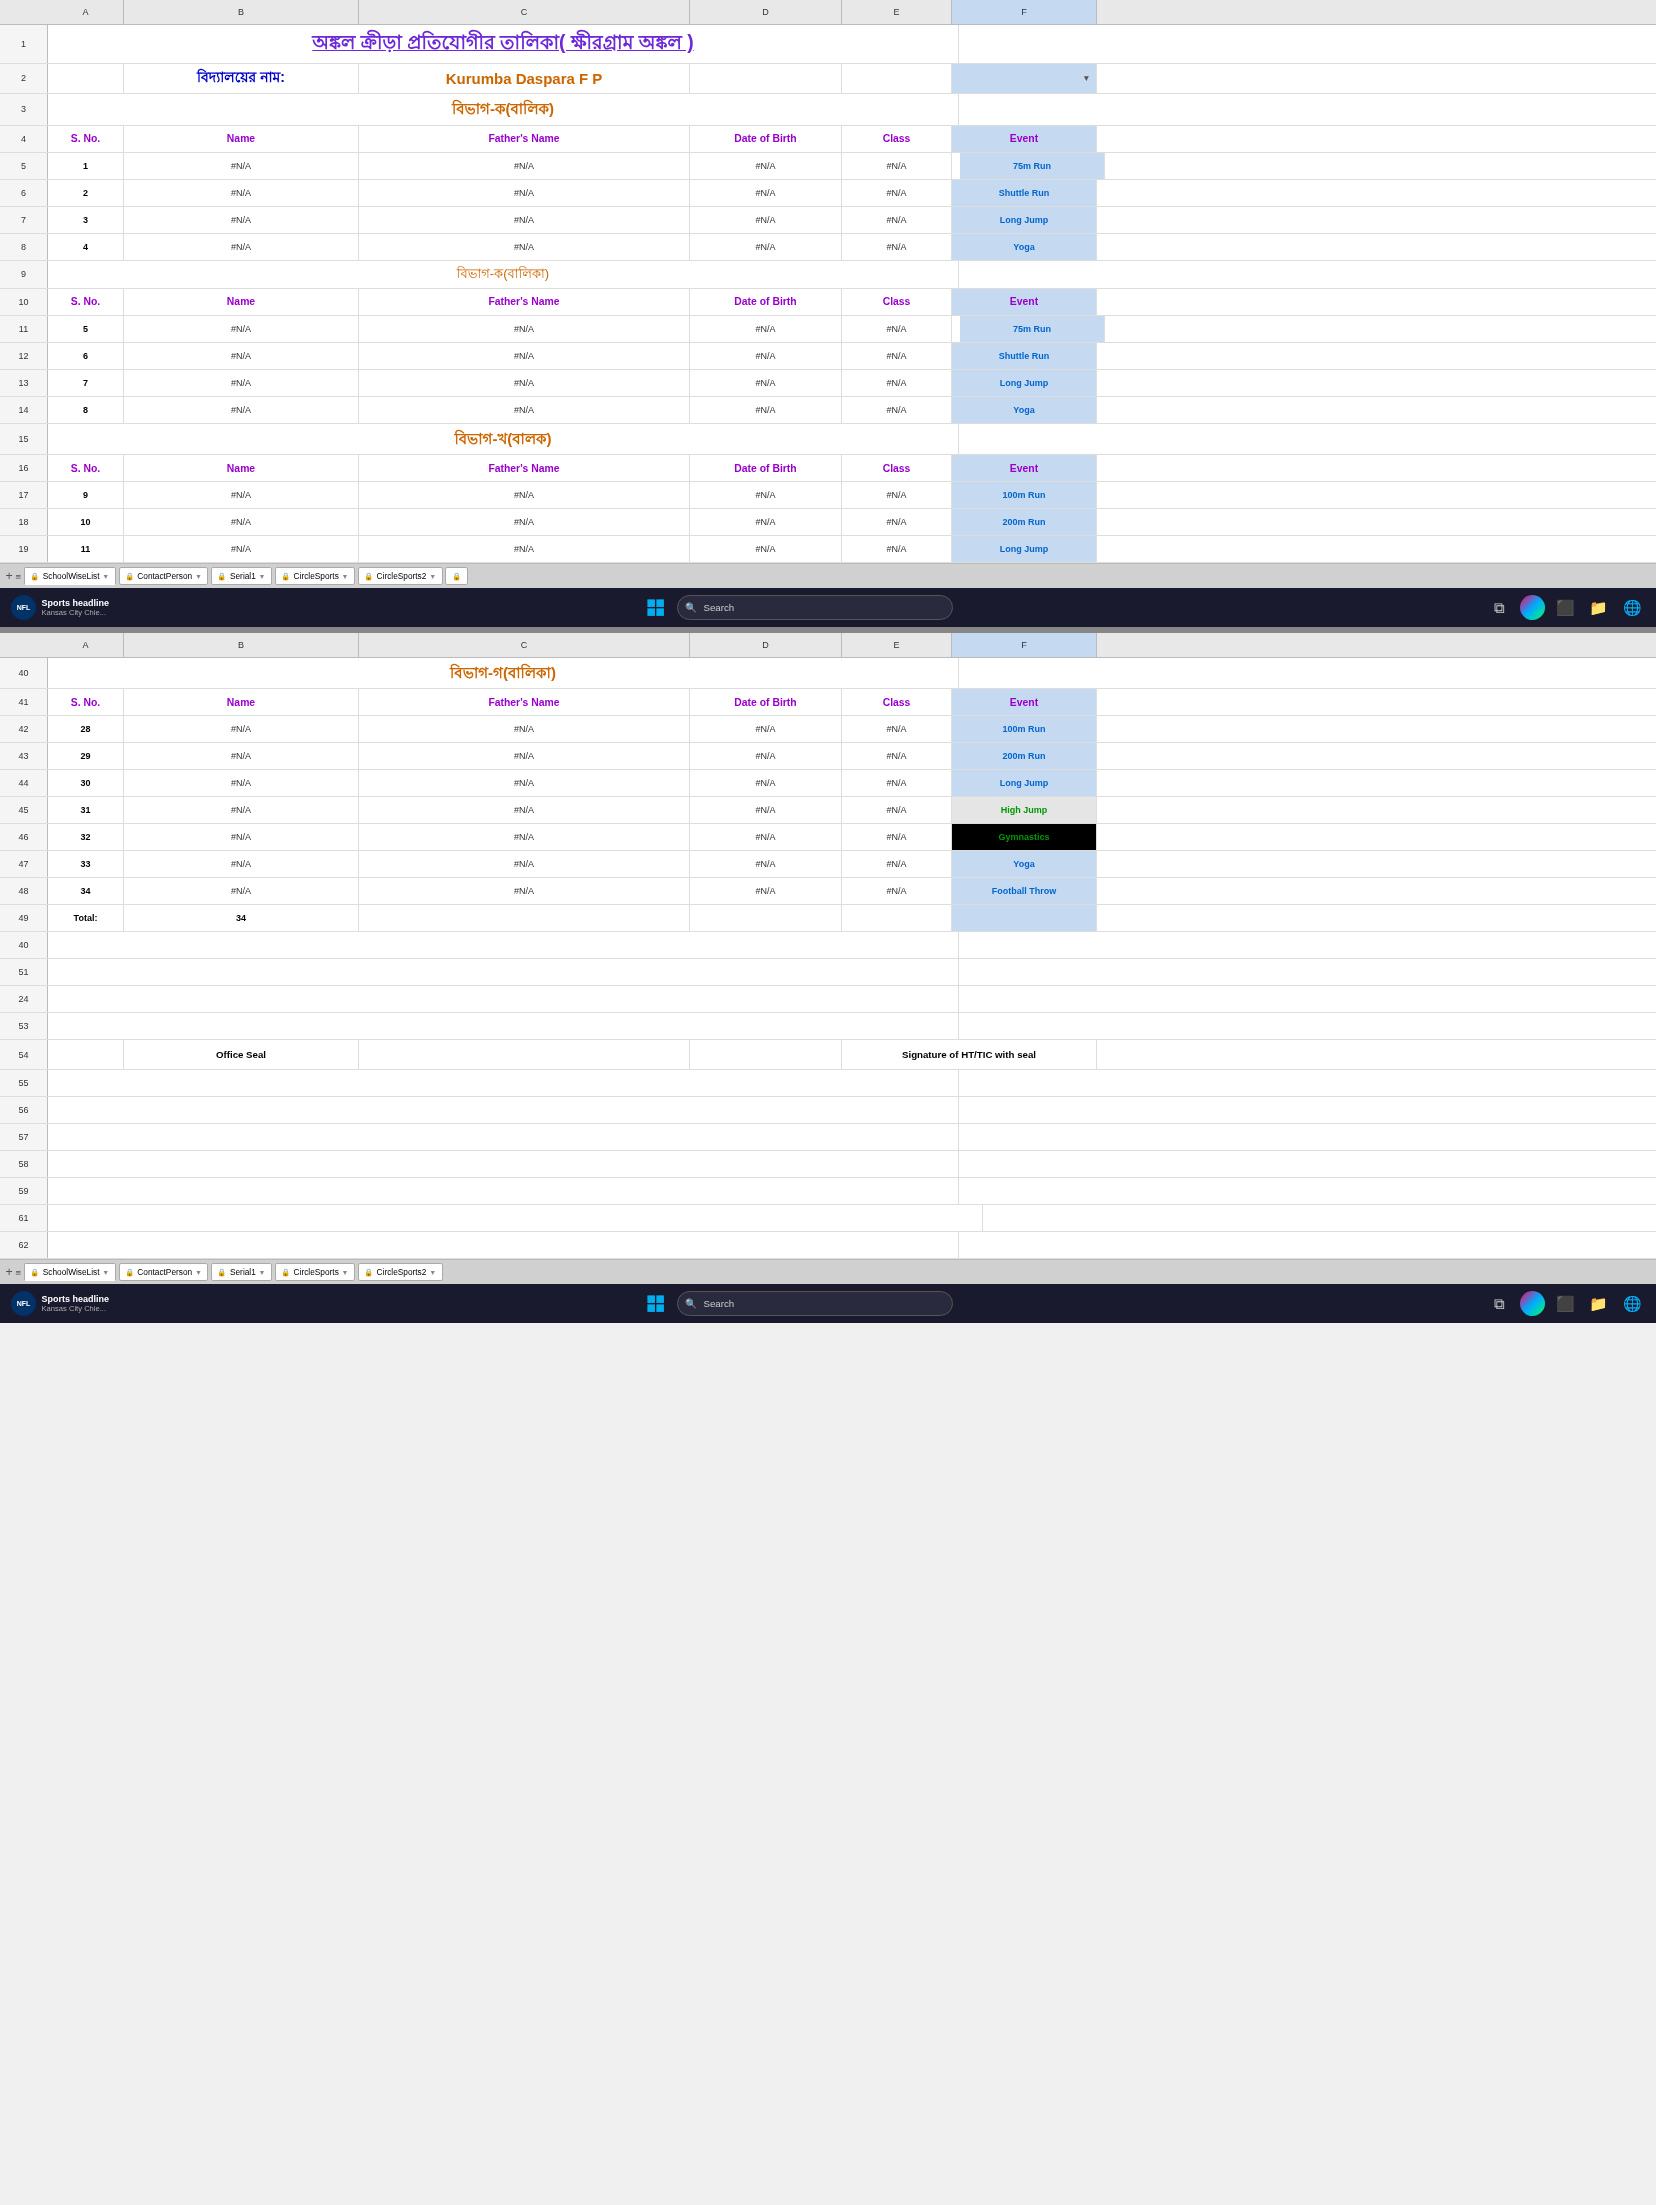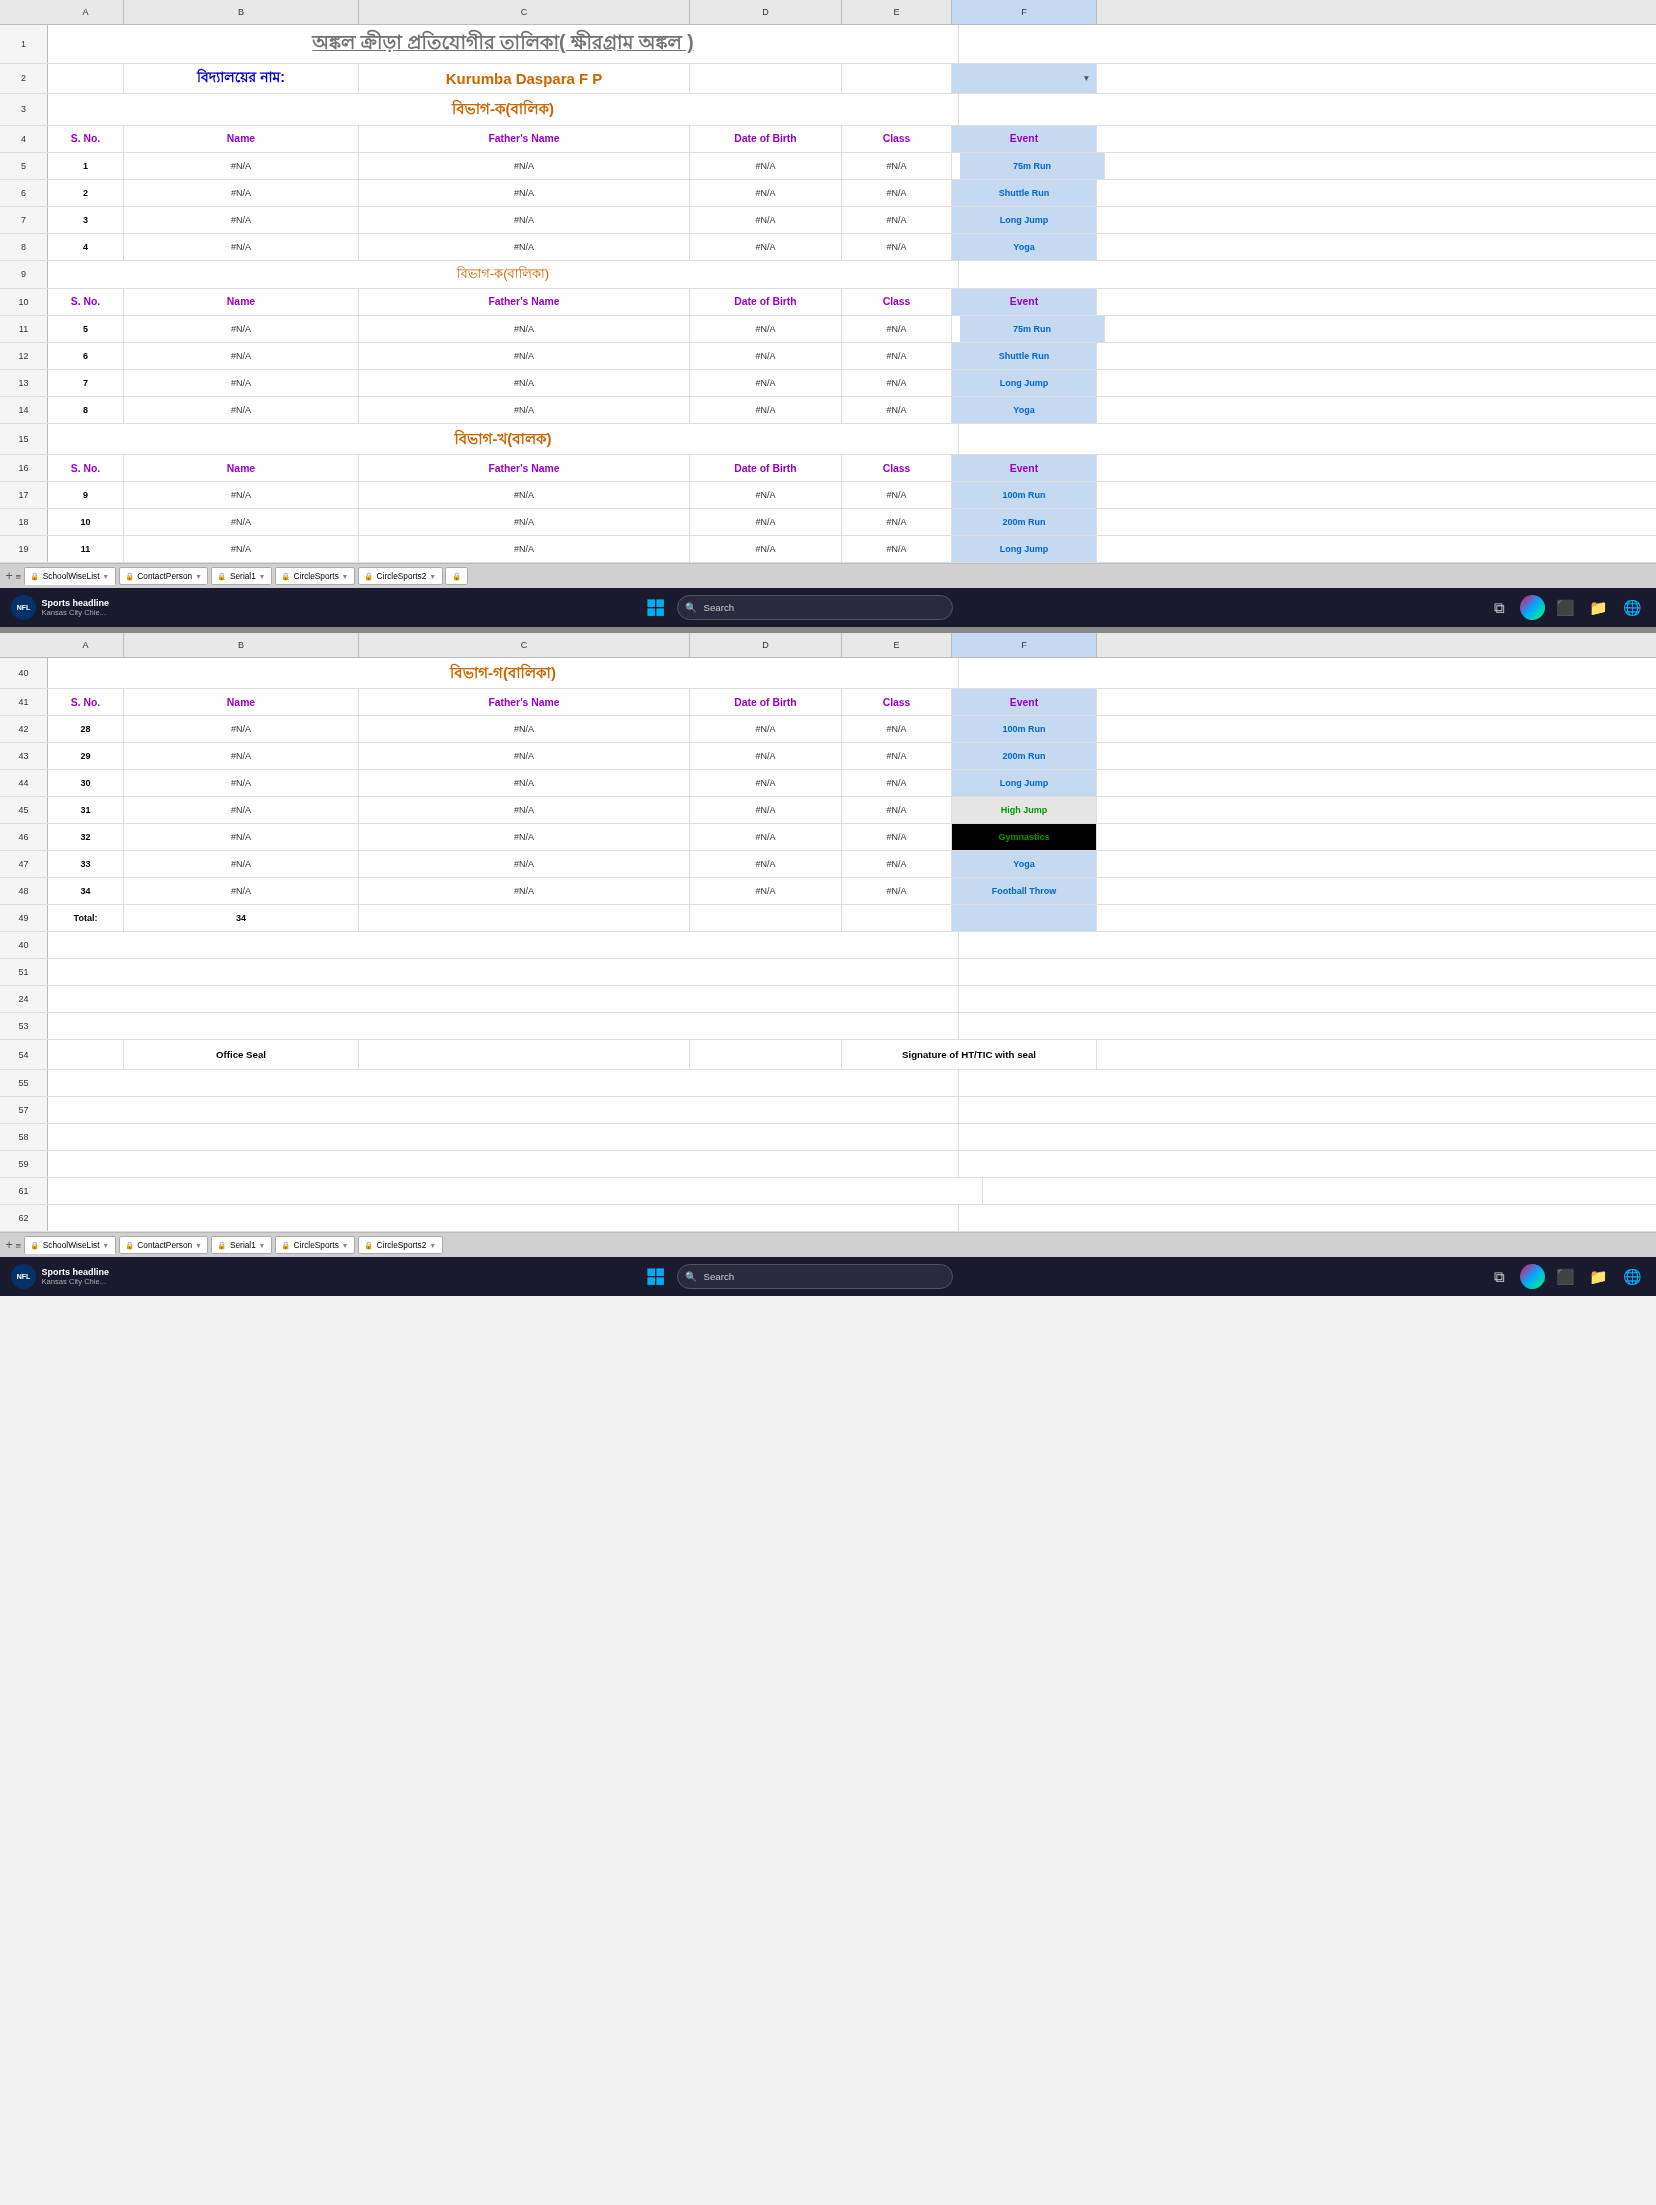--- a/index.html
+++ b/index.html
@@ -85,21 +85,21 @@
     .cell-c { width: 331px; min-width: 331px; }
     .cell-d { width: 152px; min-width: 152px; }
     .cell-e { width: 110px; min-width: 110px; }
     .cell-f { width: 145px; min-width: 145px; background: #e8f0fe; }
 
     
     .title-cell {
       font-size: 18px;
       font-weight: bold;
       text-decoration: underline;
-      color: #737373;
+      color: #6d28d9;
       width: 100%;
       justify-content: center;
     }
 
     
     .school-label {
       font-size: 14px;
       font-weight: bold;
       color: #0000cc;
     }
@@ -631,20 +631,24 @@
       <div class="ss-cell cell-c"></div>
       <div class="ss-cell cell-d"></div>
       <div class="ss-cell" style="width:255px;font-weight:bold;font-size:9.7px;">Signature of HT/TIC with seal</div>
     </div>
 
     <div class="ss-row" style="min-height:26px;">
         <div class="row-num">55</div>
         <div class="ss-cell" style="width:911px;"></div>
       </div>
     <div class="ss-row" style="min-height:26px;">
+        <div class="row-num">56</div>
+        <div class="ss-cell" style="width:911px;"></div>
+      </div>
+    <div class="ss-row" style="min-height:26px;">
         <div class="row-num">57</div>
         <div class="ss-cell" style="width:911px;"></div>
       </div>
     <div class="ss-row" style="min-height:26px;">
         <div class="row-num">58</div>
         <div class="ss-cell" style="width:911px;"></div>
       </div>
     <div class="ss-row" style="min-height:26px;">
         <div class="row-num">59</div>
         <div class="ss-cell" style="width:911px;"></div>

